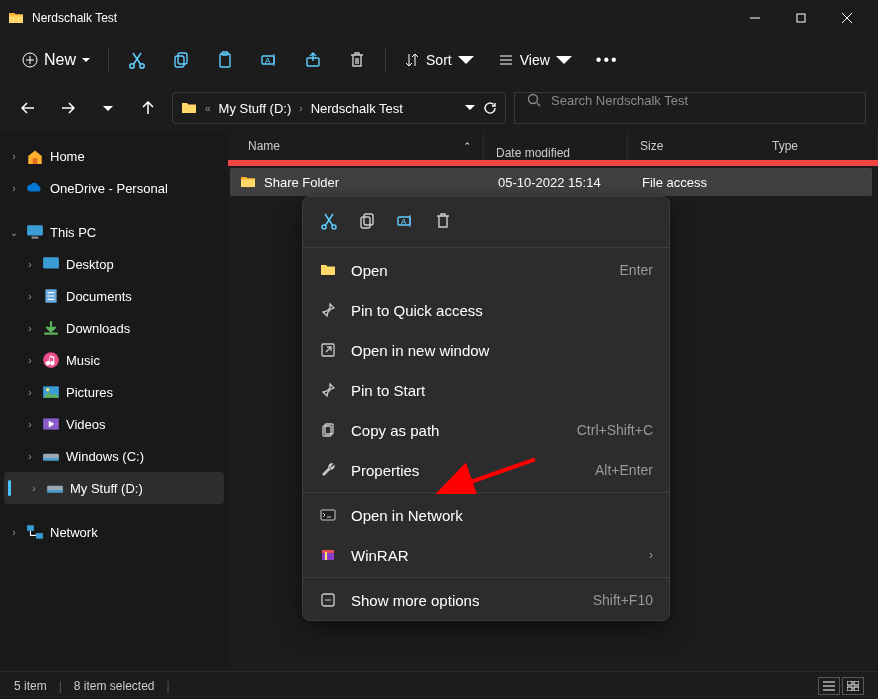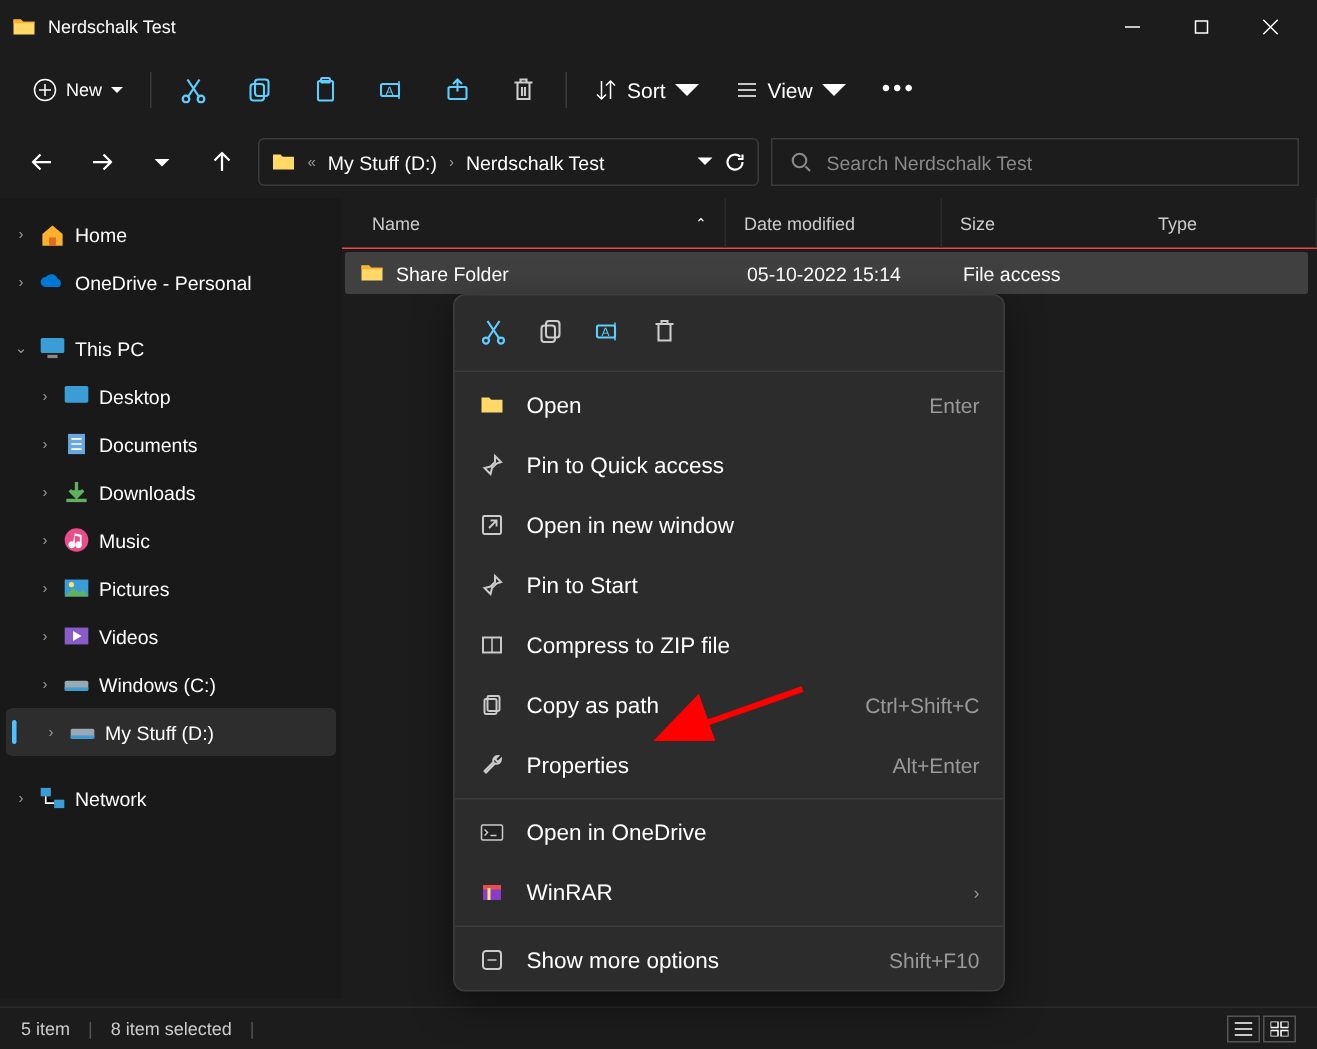--- a/index.html
+++ b/index.html
@@ -6,53 +6,53 @@
 body { background: #1c1c1c; color: #fff; width: 878px; height: 699px; overflow: hidden; position: relative; }
 
 .titlebar { height: 36px; display: flex; align-items: center; padding: 0 8px; background: #1c1c1c; }
 .titlebar-icon { width: 16px; height: 16px; margin-right: 8px; }
 .titlebar-text { font-size: 12px; flex: 1; color: #fff; }
 .win-controls { display: flex; }
 .win-btn { width: 46px; height: 32px; display: flex; align-items: center; justify-content: center; color: #fff; }
 .win-btn svg { width: 10px; height: 10px; }
 
 .toolbar { height: 48px; display: flex; align-items: center; padding: 0 12px; gap: 4px; background: #1c1c1c; }
-.new-btn { display: flex; align-items: center; gap: 6px; padding: 6px 10px; border-radius: 4px; font-size: 12px; }
+.new-btn { display: flex; align-items: center; gap: 6px; padding: 6px 10px; border-radius: 4px; font-size: 16px; }
 .new-btn .plus-circ { width: 16px; height: 16px; }
 .tool-icon { width: 40px; height: 36px; display: flex; align-items: center; justify-content: center; border-radius: 4px; }
 .tool-icon svg { width: 18px; height: 18px; }
 .tool-sep { width: 1px; height: 24px; background: #3a3a3a; margin: 0 4px; }
 .sort-view { display: flex; align-items: center; gap: 6px; padding: 6px 10px; font-size: 14px; }
 .sort-view svg { width: 16px; height: 16px; }
 .more { padding: 6px 10px; letter-spacing: 2px; }
 
 .navbar { height: 48px; display: flex; align-items: center; padding: 0 12px; gap: 8px; background: #1c1c1c; }
 .nav-btn { width: 32px; height: 32px; display: flex; align-items: center; justify-content: center; color: #fff; }
 .nav-btn svg { width: 14px; height: 14px; }
 .addressbar { flex: 1; height: 32px; border: 1px solid #3a3a3a; border-radius: 4px; display: flex; align-items: center; padding: 0 8px; gap: 6px; font-size: 13px; }
 .addressbar .chev { color: #999; font-size: 10px; margin: 0 2px; }
 .addr-end { margin-left: auto; display: flex; gap: 8px; align-items: center; }
-.searchbar { width: 352px; height: 32px; border: 1px solid #3a3a3a; border-radius: 0; display: flex; align-items: center; padding: 12px 12px; gap: 10px; color: #8a8a8a; font-size: 13px; }
+.searchbar { width: 352px; height: 32px; border: 1px solid #3a3a3a; border-radius: 0; display: flex; align-items: flex-start; padding: 0 12px; gap: 10px; color: #8a8a8a; font-size: 13px; }
 
 .body-area { display: flex; height: 534px; }
 .sidebar { width: 228px; background: #191919; padding: 8px 0; overflow-y: auto; }
 .side-item { display: flex; align-items: center; height: 32px; padding: 0 8px; gap: 6px; font-size: 13px; color: #fff; }
 .side-item .caret { width: 12px; text-align: center; color: #9a9a9a; font-size: 10px; }
 .side-item .ico { width: 18px; height: 18px; display: flex; align-items: center; justify-content: center; }
 .side-item.indent1 { padding-left: 24px; }
 .side-item.selected { background: #2d2d2d; border-radius: 4px; margin: 0 4px; }
 .side-item.selected::before { content: ''; position: absolute; left: 4px; width: 3px; height: 16px; background: #4cc2ff; border-radius: 2px; }
 .side-item.selected { position: relative; }
 .side-sep { height: 12px; }
 
 .content { flex: 1; background: #1c1c1c; display: flex; flex-direction: column; }
-.columns { display: flex; height: 34px; align-items: center; border-bottom: 1px solid #ef4444; font-size: 12px; color: #ccc; }
+.columns { display: flex; height: 34px; align-items: center; border-bottom: 6px solid #ef4444; font-size: 12px; color: #ccc; }
 .col { padding: 0 12px; border-right: 1px solid #2a2a2a; height: 100%; display: flex; align-items: center; gap: 6px; }
 .col.name { width: 256px; padding-left: 20px; }
-.col.date { width: 144px; }
+.col.date { width: 144px; align-items: flex-end; }
 .col.type { width: 118px; }
 .col.size { flex: 1; border-right: none; }
 .sort-arrow { font-size: 9px; color: #fff; margin-left: auto; }
 
 .row { display: flex; height: 28px; align-items: center; font-size: 13px; background: #404040; margin: 2px 6px 0 2px; border-radius: 2px; }
 .row .cell { padding: 0 12px; }
 .row .cell.name { width: 256px; padding-left: 10px; display: flex; align-items: center; gap: 8px; }
 .row .cell.date { width: 144px; }
 .row .cell.type { width: 118px; }
 
@@ -461,29 +461,20 @@
     <span class="ci">
         <svg viewBox="0 0 16 16" width="16" height="16">
           <path fill="none" stroke="#ccc" stroke-width="1.3" d="M10 2l4 4-3 1-3 3-1 4-4-4 4-1 3-3z"></path>
         </svg>
       </span>
     <span class="lbl">Pin to Start</span>
   </div>
   <div class="ctx-item">
     <span class="ci">
         <svg viewBox="0 0 16 16" width="16" height="16">
-          <rect x="2" y="3" width="12" height="10" fill="none" stroke="#ccc" stroke-width="1.3"></rect>
-          <path stroke="#ccc" d="M8 3v10"></path>
-        </svg>
-      </span>
-    <span class="lbl">Compress to ZIP file</span>
-  </div>
-  <div class="ctx-item">
-    <span class="ci">
-        <svg viewBox="0 0 16 16" width="16" height="16">
           <rect x="3" y="4" width="8" height="10" rx="1" fill="none" stroke="#ccc" stroke-width="1.3"></rect>
           <rect x="5" y="2" width="8" height="10" rx="1" fill="none" stroke="#ccc" stroke-width="1.3"></rect>
         </svg>
       </span>
     <span class="lbl">Copy as path</span>
     <span class="hint">Ctrl+Shift+C</span>
   </div>
   <div class="ctx-item">
     <span class="ci">
         <svg viewBox="0 0 16 16" width="16" height="16">
@@ -494,21 +485,21 @@
     <span class="hint">Alt+Enter</span>
   </div>
   <div class="ctx-sep"></div>
   <div class="ctx-item">
     <span class="ci">
         <svg viewBox="0 0 16 16" width="16" height="16">
           <rect x="1" y="3" width="14" height="10" rx="1" fill="#222" stroke="#ccc"></rect>
           <path stroke="#ccc" d="M3 6l2 2-2 2M7 10h4"></path>
         </svg>
       </span>
-    <span class="lbl">Open in OneDrive</span>
+    <span class="lbl">Open in Network</span>
   </div>
   <div class="ctx-item">
     <span class="ci">
         <svg viewBox="0 0 16 16" width="16" height="16">
           <rect x="2" y="5" width="12" height="8" fill="#8a3bc9"></rect>
           <rect x="2" y="3" width="12" height="3" fill="#e94e4e"></rect>
           <rect x="5" y="5" width="2" height="8" fill="#ffe36e"></rect>
         </svg>
       </span>
     <span class="lbl">WinRAR</span>

